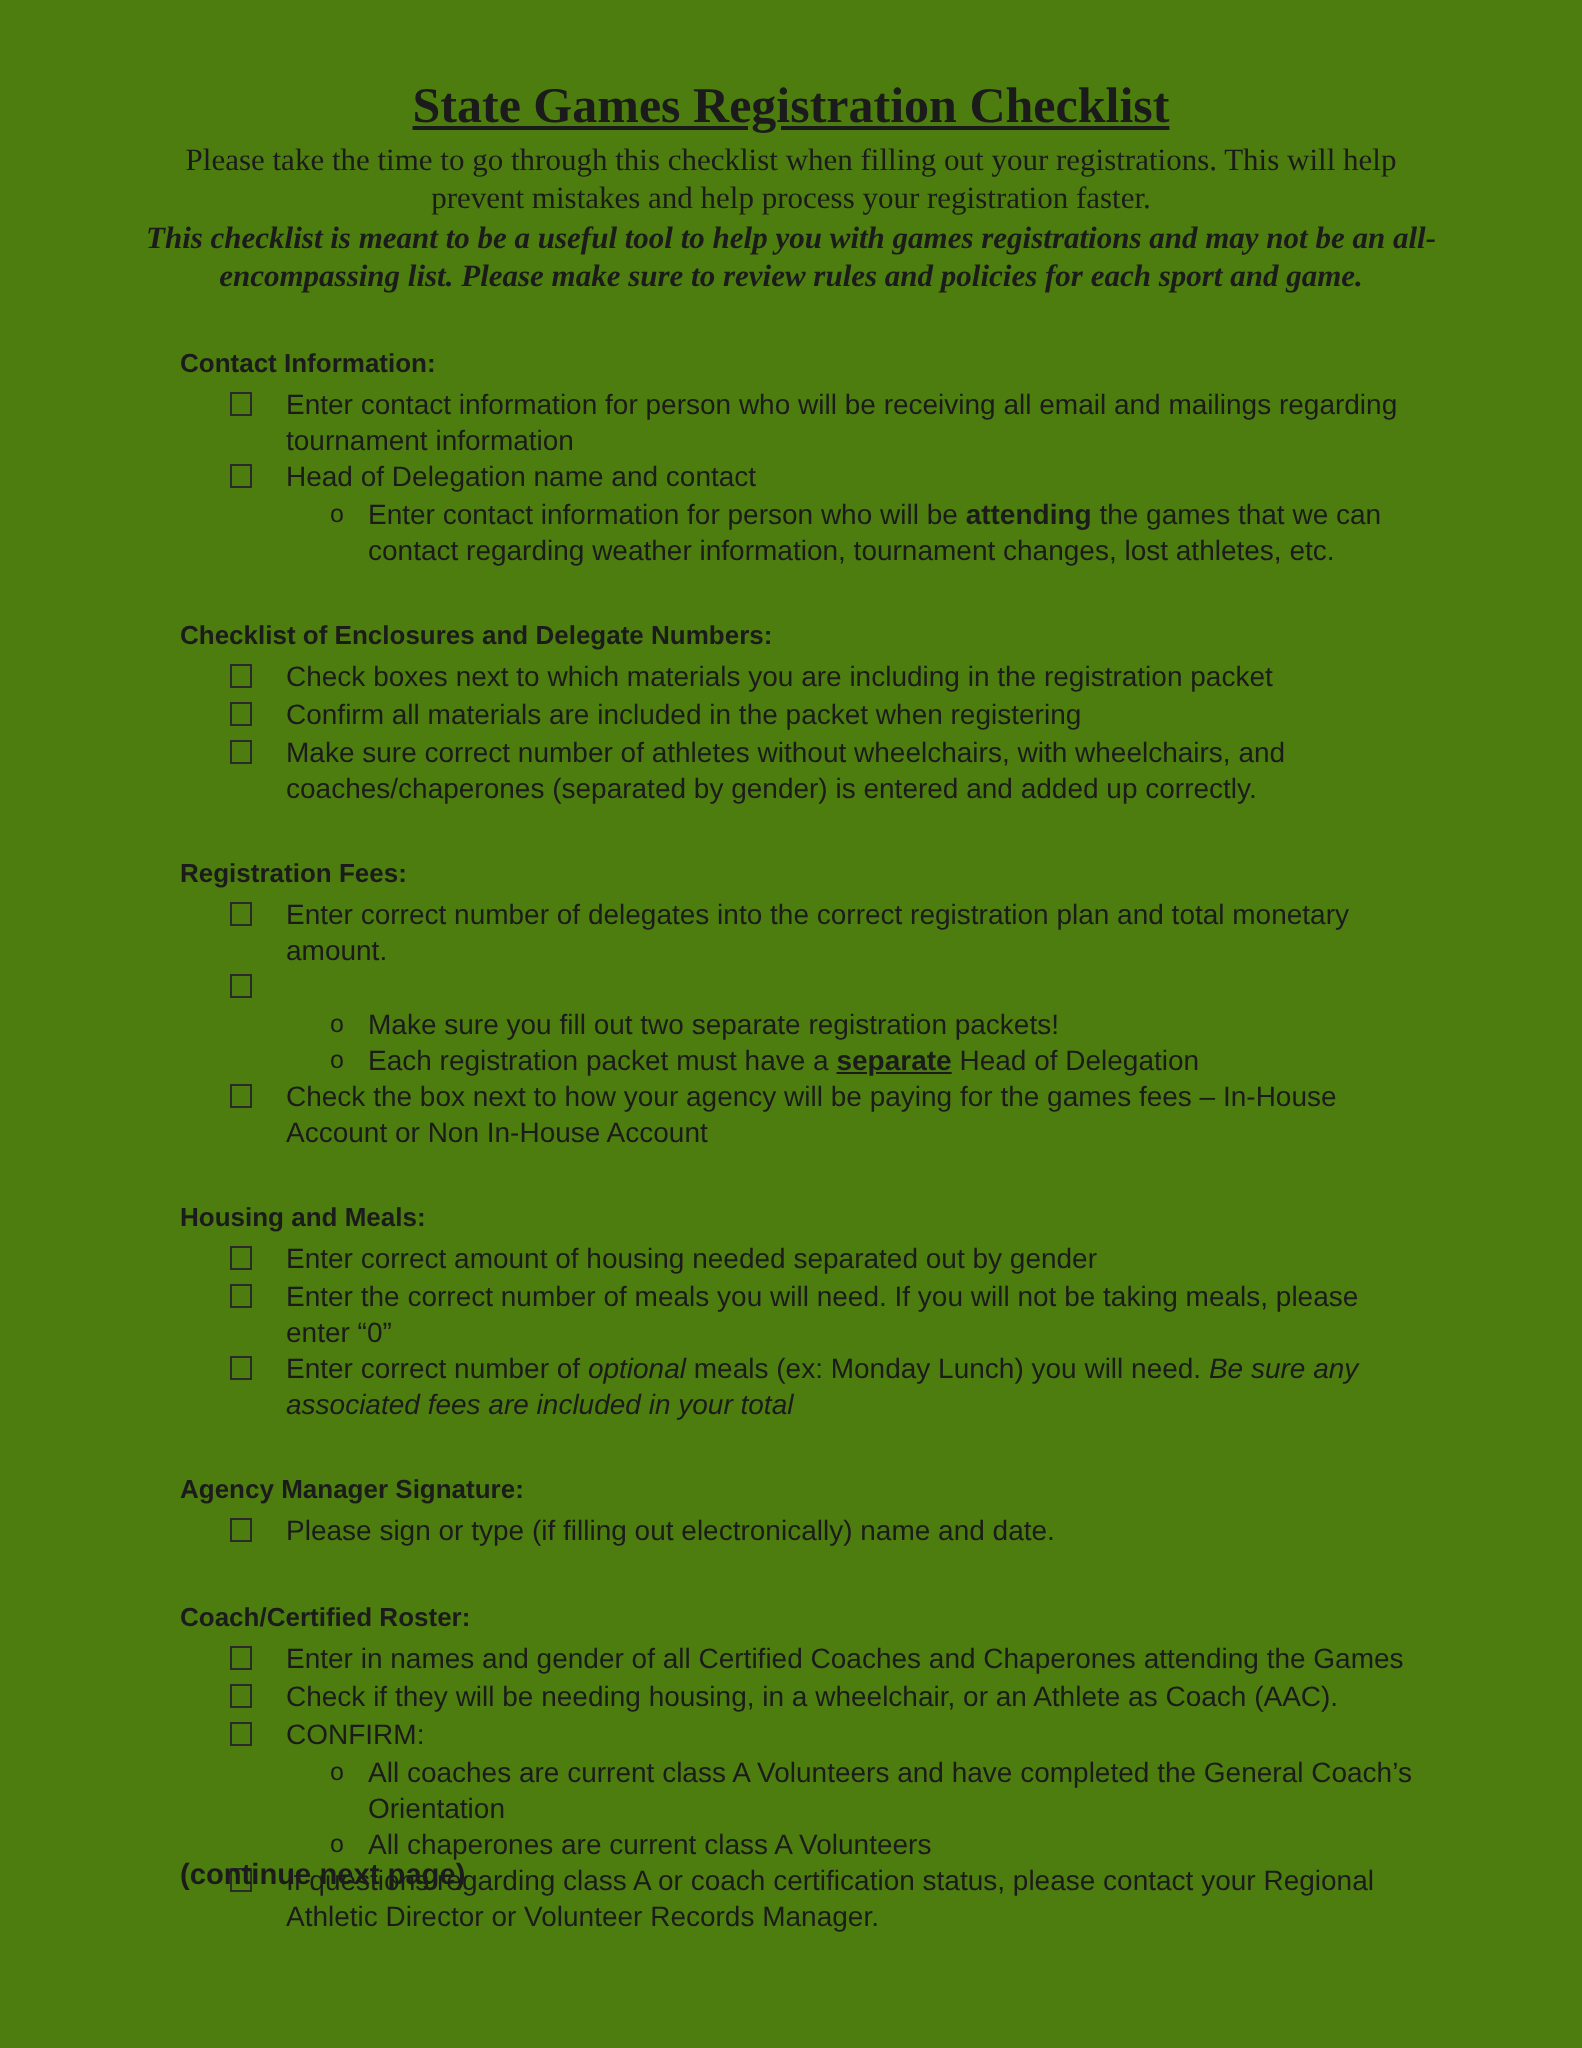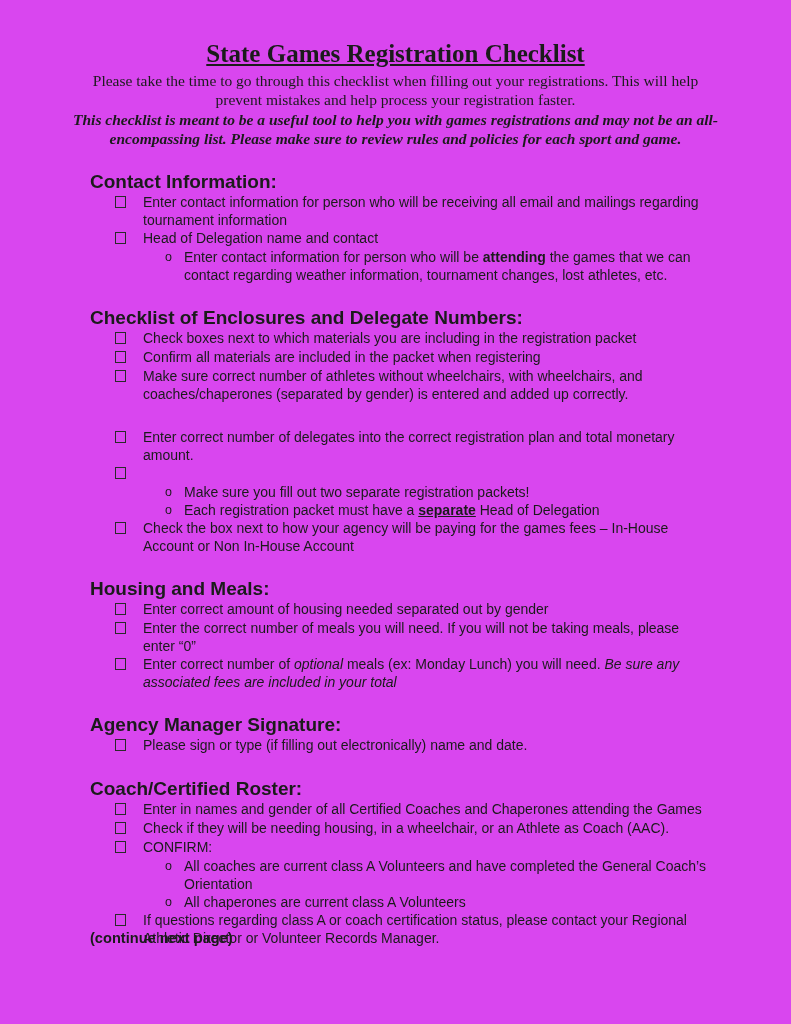--- a/index.html
+++ b/index.html
@@ -1,17 +1,17 @@
 <!DOCTYPE html>
 <html><head>
 <meta charset="utf-8">
 <style>
   html,body{margin:0;padding:0;background:#e9e9e9;}
   .page{
-    width:791px;height:1024px;background:#d946ef;color:#1b1b1b;
+    width:791px;height:1024px;background:#4d7c0f;color:#1b1b1b;
     position:relative;margin:0 auto;overflow:hidden;
     font-family:"Liberation Sans",sans-serif;
   }
   .header{ text-align:center; padding-top:40px; }
   .doc-title{
     font-family:"Liberation Serif",serif;
     font-size:25px; font-weight:bold; text-decoration:underline;
     line-height:28px; margin:0;
   }
   .intro{
@@ -23,21 +23,21 @@
     font-family:"Liberation Serif",serif;
     font-size:15.5px; line-height:19px; font-weight:bold; font-style:italic;
     max-width:670px; margin:1px auto 16px auto;
   }
   .content{
     margin:14px 85px 0 90px;
     font-size:14px; line-height:18px;
   }
   .section{ margin-top:25px; }
   .section-heading{
-    font-weight:bold; font-size:19px; line-height:18px; margin:0 0 2px 0;
+    font-weight:bold; font-size:13px; line-height:18px; margin:0 0 2px 0;
   }
   .item{ display:flex; align-items:flex-start; }
   .item .marker{ flex:none; }
   .item.l1{ padding-left:25px; }
   .item.l1 .marker{ width:28px; }
   .item.l2{ padding-left:75px; }
   .item.l2 .marker{ width:19px; font-size:12.5px; line-height:18px; }
   .checkbox{
     display:inline-block; width:9px; height:10px;
     border:1.4px solid #2a2a2a; margin-top:3px;
@@ -87,20 +87,21 @@
         <div class="item l1">
           <span class="marker"><span class="checkbox"></span></span>
           <span class="item-text"><span class="seg-normal">Confirm all materials are included in the packet when registering</span></span>
         </div>
         <div class="item l1">
           <span class="marker"><span class="checkbox"></span></span>
           <span class="item-text"><span class="seg-normal">Make sure correct number of athletes without wheelchairs, with wheelchairs, and coaches/chaperones (separated by gender) is entered and added up correctly.</span></span>
         </div>
       </div>
       <div class="section">
+        <div class="section-heading">Registration Fees:</div>
         <div class="item l1">
           <span class="marker"><span class="checkbox"></span></span>
           <span class="item-text"><span class="seg-normal">Enter correct number of delegates into the correct registration plan and total monetary amount.</span></span>
         </div>
         <div class="item l1">
           <span class="marker"><span class="checkbox"></span></span>
         </div>
         <div class="item l2">
           <span class="marker">o</span>
           <span class="item-text"><span class="seg-normal">Make sure you fill out two separate registration packets!</span></span>

